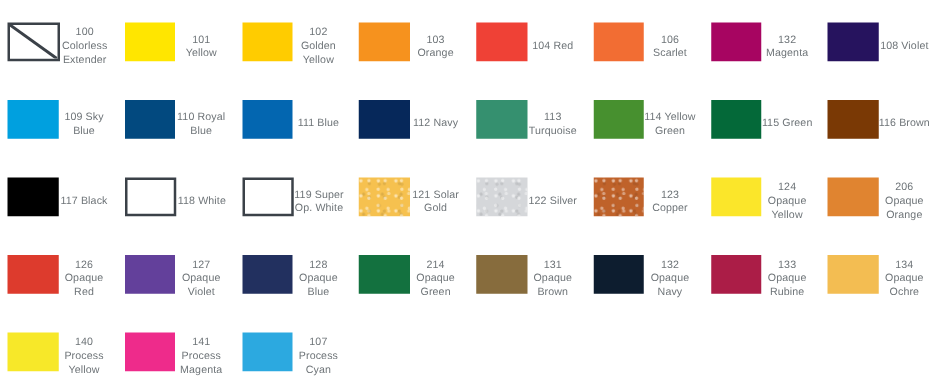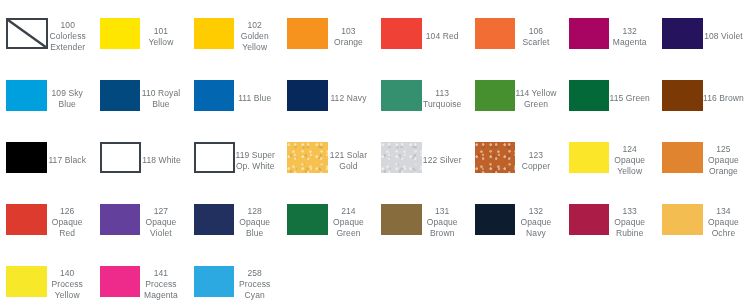--- a/index.html
+++ b/index.html
@@ -165,21 +165,21 @@
     <div class="swatch-cell">
       <div class="swatch-chip metallic" style="background: rgb(191, 98, 42);"></div>
       <div class="swatch-label">123 Copper</div>
     </div>
     <div class="swatch-cell">
       <div class="swatch-chip" style="background: rgb(251, 230, 42);"></div>
       <div class="swatch-label">124 Opaque Yellow</div>
     </div>
     <div class="swatch-cell">
       <div class="swatch-chip" style="background: rgb(224, 132, 48);"></div>
-      <div class="swatch-label">125 Opaque Orange</div>
+      <div class="swatch-label">206 Opaque Orange</div>
     </div>
     <div class="swatch-cell">
       <div class="swatch-chip" style="background: rgb(221, 59, 45);"></div>
       <div class="swatch-label">126 Opaque Red</div>
     </div>
     <div class="swatch-cell">
       <div class="swatch-chip" style="background: rgb(99, 64, 155);"></div>
       <div class="swatch-label">127 Opaque Violet</div>
     </div>
     <div class="swatch-cell">
@@ -209,18 +209,18 @@
     <div class="swatch-cell">
       <div class="swatch-chip" style="background: rgb(247, 232, 41);"></div>
       <div class="swatch-label">140 Process Yellow</div>
     </div>
     <div class="swatch-cell">
       <div class="swatch-chip" style="background: rgb(238, 43, 139);"></div>
       <div class="swatch-label">141 Process Magenta</div>
     </div>
     <div class="swatch-cell">
       <div class="swatch-chip" style="background: rgb(44, 169, 224);"></div>
-      <div class="swatch-label">258 Process Cyan</div>
+      <div class="swatch-label">107 Process Cyan</div>
     </div>
     <div class="swatch-cell spacer-cell"></div>
     <div class="swatch-cell spacer-cell"></div>
     <div class="swatch-cell spacer-cell"></div>
   </div>
 
 </body></html>

